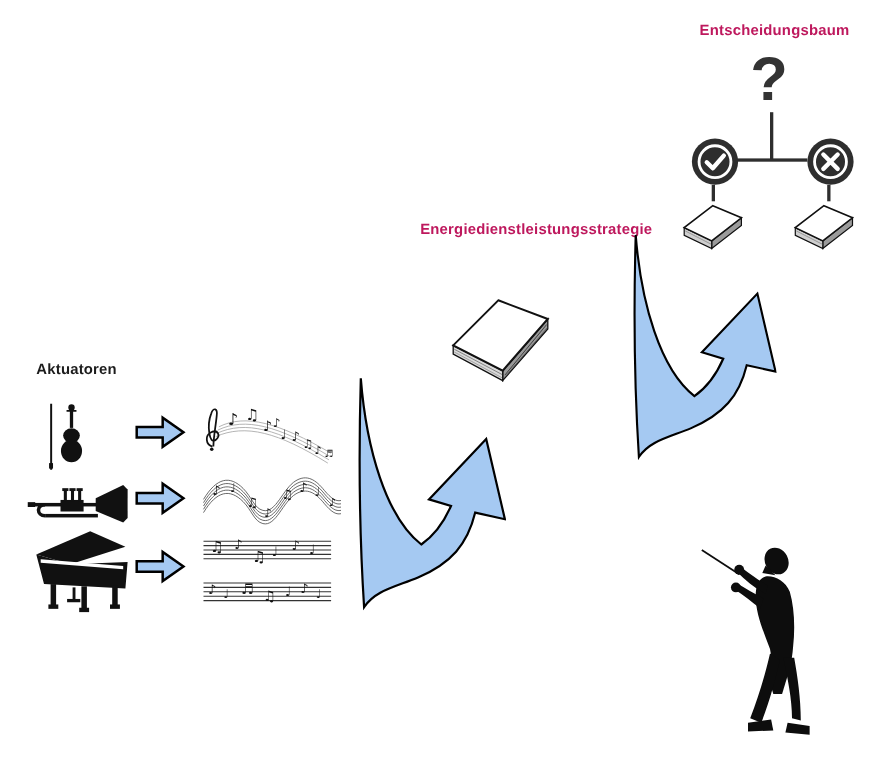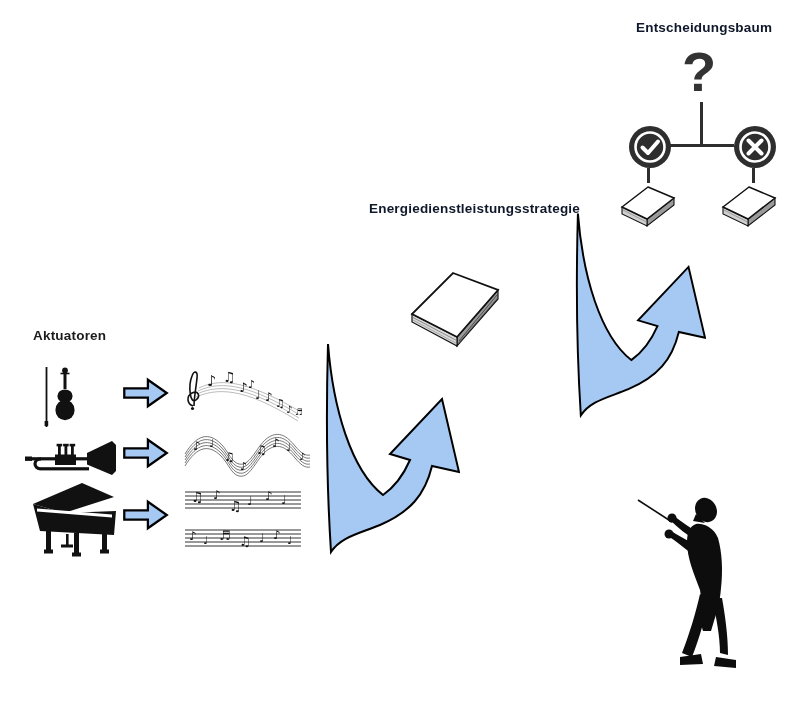--- a/index.html
+++ b/index.html
@@ -2,39 +2,39 @@
 <html><head>
 <meta charset="utf-8">
 <style>
   html,body{margin:0;padding:0;background:#fff;}
   #canvas{
     position:relative;width:800px;height:713px;background:#ffffff;overflow:hidden;
     font-family:"Liberation Sans",sans-serif;
   }
   .abs{position:absolute;}
   .lbl{
-    position:absolute;font-weight:bold;font-size:13.5px;color:#0f172a;
+    position:absolute;font-weight:bold;font-size:13.5px;color:#be185d;
     white-space:nowrap;letter-spacing:.2px;
   }
   .lbl-dark{color:#1c1c1c;}
   .qmark{
     position:absolute;font-weight:bold;font-size:56px;color:#333;line-height:1;
     font-family:"Liberation Sans",sans-serif;
   }
   .tree-line{position:absolute;background:#2e2e2e;}
   svg{display:block;}
   .note-txt{font-family:"DejaVu Sans",sans-serif;fill:#111;}
 </style>
 </head>
 <body>
 
 <div id="canvas">
 
   <div class="lbl lbl-dark" style="left:33px;top:328px;">Aktuatoren</div>
-  <div class="lbl" style="left:338px;top:201px;padding-left:31px;">Energiedienstleistungsstrategie</div>
+  <div class="lbl" style="left:351px;top:201px;padding-left:31px;">Energiedienstleistungsstrategie</div>
   <div class="lbl" style="left:636px;top:20px;">Entscheidungsbaum</div>
 
   <svg class="abs" style="left:40px;top:366px;" width="42" height="64" viewBox="0 0 42 64">
     <line x1="6.5" y1="1" x2="6.5" y2="61" stroke="#111" stroke-width="1.8"></line>
     <rect x="4.6" y="55" width="3.6" height="5" fill="#111"></rect>
     <circle cx="25" cy="4.5" r="2.9" fill="#111"></circle>
     <line x1="20.5" y1="7.5" x2="29.5" y2="7.5" stroke="#111" stroke-width="1.6"></line>
     <rect x="23.5" y="6" width="3" height="17" fill="#111"></rect>
     <ellipse cx="25" cy="30" rx="7.6" ry="6.6" fill="#111"></ellipse>
     <ellipse cx="25" cy="44" rx="9.6" ry="10.2" fill="#111"></ellipse>

